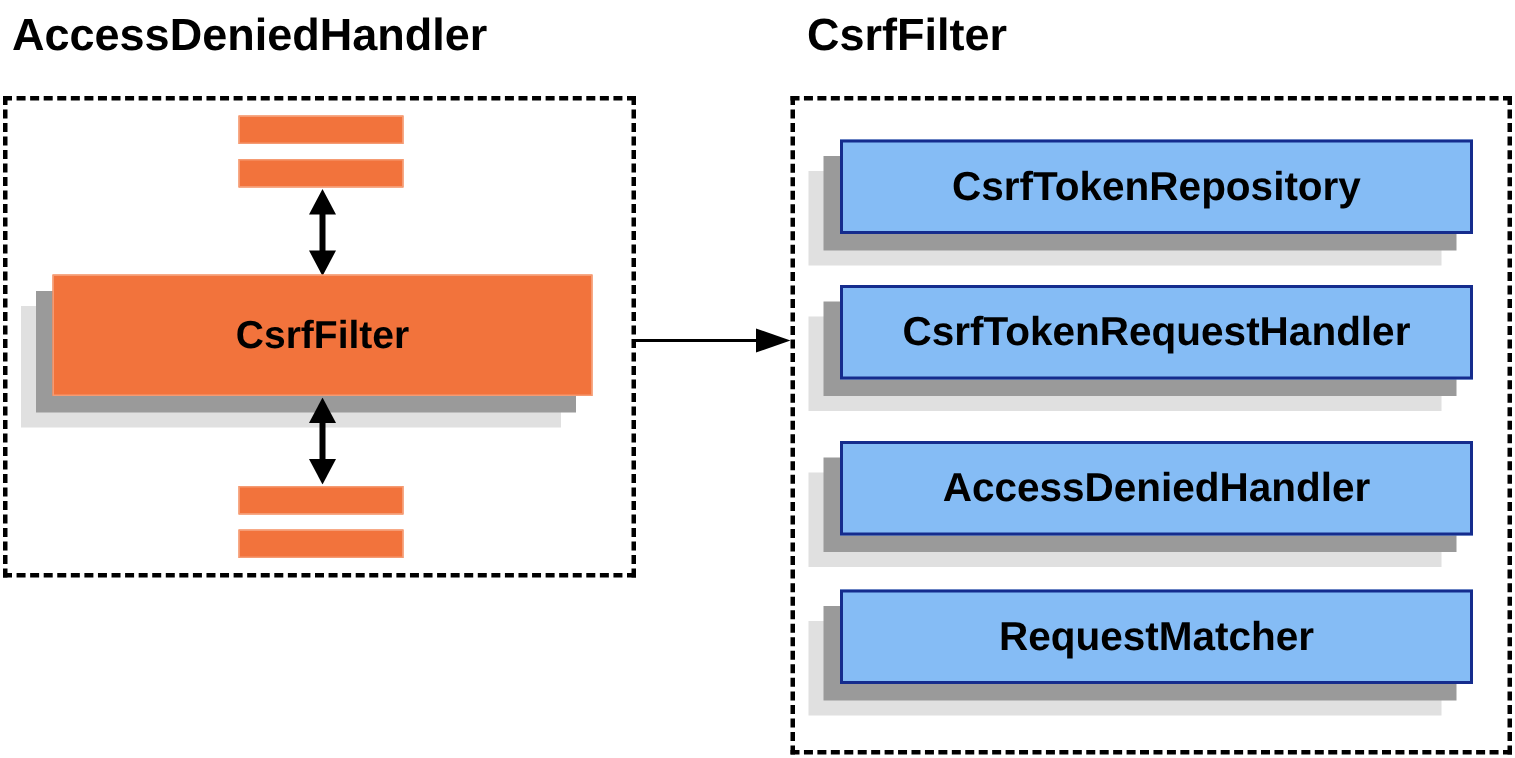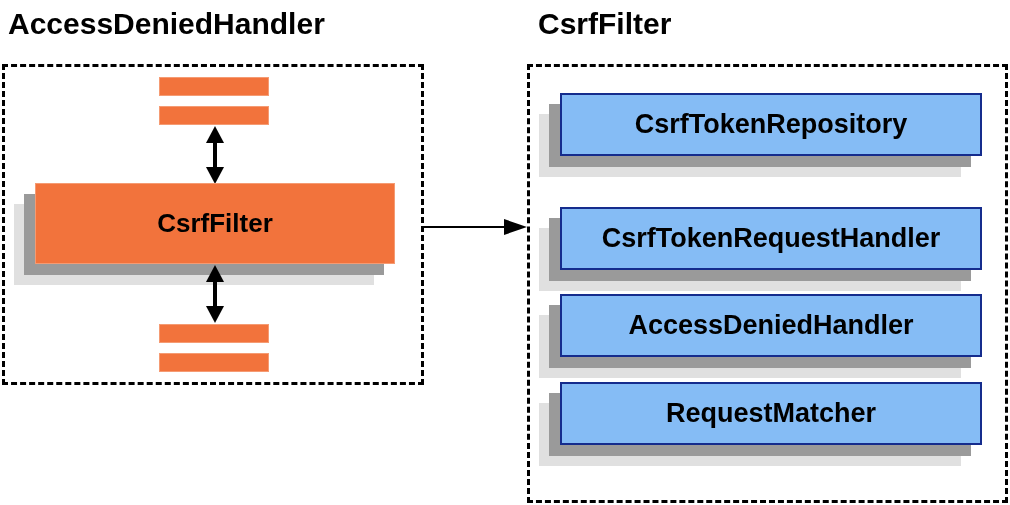--- a/index.html
+++ b/index.html
@@ -60,23 +60,23 @@
     font-size:26px;
   }
   .node.blue-node{
     background:var(--blue-fill);
     border:2px solid var(--blue-border);
     font-size:27px;
   }
   #csrf-filter-stack{left:35px;top:183px;width:360px;height:81px;}
   .component-stack{left:560px;width:422px;height:63px;}
   #component-0{top:93px;}
-  #component-1{top:207px;}
+  #component-1{top:190px;}
   #component-2{top:294px;text-decoration:underline;}
-  #component-3{top:382px;}
+  #component-3{top:393px;}
   .arrow-svg{position:absolute;display:block;}
   #v-arrow-top{left:200px;top:126px;}
   #v-arrow-bottom{left:200px;top:265px;}
   #h-arrow{left:424px;top:217px;}
 </style>
 </head>
 <body>
 
 <div class="title" id="title-left">AccessDeniedHandler</div>
 <div class="title" id="title-right">CsrfFilter</div>

